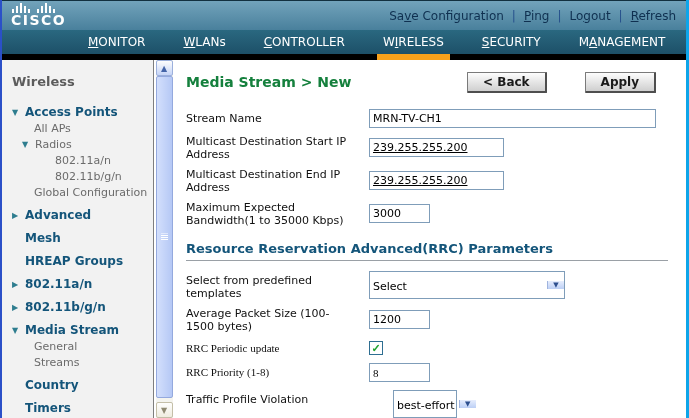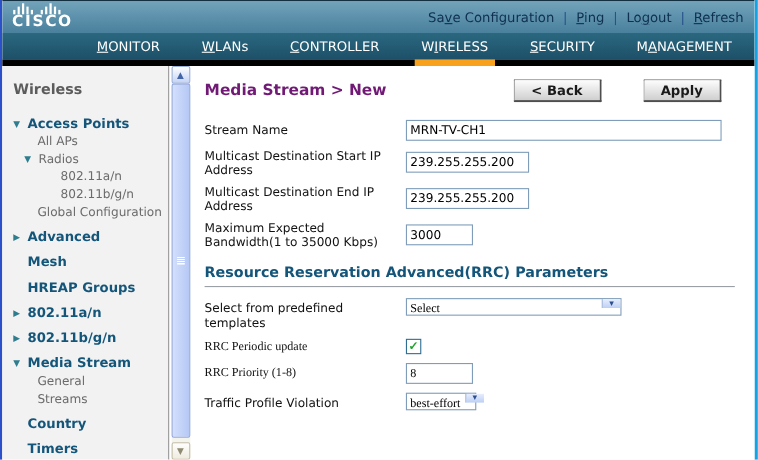--- a/index.html
+++ b/index.html
@@ -53,40 +53,40 @@
   .sb-thumb { height:322px; flex:none; background:linear-gradient(90deg,#d3dffc,#b5c8f5);
               border:1px solid #94a9de; border-radius:2px; position:relative; cursor:pointer; }
   .sb-thumb::after { content:""; position:absolute; left:4px; right:4px; top:50%; height:7px;
               transform:translateY(-50%);
               background:repeating-linear-gradient(#ffffff 0 1px, rgba(0,0,0,0) 1px 2px); }
   .sb-track { flex:1; }
 
   
   .main { flex:1; background:#fff; padding:12px 0 0 12px; overflow:hidden; }
   .main-header { display:flex; align-items:flex-start; margin-bottom:16px; }
-  .page-title { font-size:14px; font-weight:bold; color:#701a75; flex:1; padding-top:2px; }
+  .page-title { font-size:14px; font-weight:bold; color:#15803d; flex:1; padding-top:2px; }
   .btn { height:21px; padding:0 15px; font-size:12px; font-weight:bold; color:#1a1a1a;
          background:linear-gradient(#fdfdfd,#cfcfcf); border:1px solid #7a7a7a;
          border-right:2px solid #4e4e4e; border-bottom:2px solid #4e4e4e;
          border-radius:1px; cursor:pointer; font-family:inherit; }
   .btn-back { margin-left:auto; margin-right:38px; }
   .btn-apply { margin-right:30px; }
 
   .frm-row { display:flex; align-items:flex-start; margin-bottom:4px; }
   .frm-row > label { width:183px; flex:none; padding-right:22px; font-size:11px;
                      color:#111; line-height:13px; padding-top:3px; }
   .ti { height:19px; border:1px solid #7f9db9; font-size:11px; font-family:inherit;
         padding:0 3px; color:#000; background:#fff; }
-  .w-wide { width:287px; } .w-ip { width:112px; } .w-sm { width:61px; }
+  .w-wide { width:287px; } .w-ip { width:135px;text-decoration:underline; } .w-sm { width:61px; }
 
   .section-title { margin-top:14px; font-size:13px; font-weight:bold; color:#14557a; }
   .section-rule { border-bottom:1px solid #9aa0a6; margin:4px 18px 10px 0; }
 
-  .select { display:inline-flex; height:16px; border:1px solid #7f9db9; background:#fff;
-            align-items:flex-start; cursor:pointer;font-family:Liberation Serif, serif; }
+  .select { display:inline-flex; height:28px; border:1px solid #7f9db9; background:#fff;
+            align-items:center; cursor:pointer; }
   .sel-value { font-size:11px; color:#000; padding:3px 4px 0 3px; flex:1; white-space:nowrap; }
   .sel-arrow { width:17px; flex:none; background:linear-gradient(#e7eefd,#bccff5);
                border-left:1px solid #a0b4de; color:#2d4f8e; font-size:7px;
                display:flex; align-items:center; justify-content:center; }
   .w-sel-lg { width:196px; } .w-sel-sm { width:64px; }
 
   .checkbox { width:14px; height:14px; border:1px solid #2e6e91; background:#fff;
               display:inline-flex; align-items:center; justify-content:center;
               margin-top:2px; cursor:pointer; }
   .checkbox .check { color:#1fa32e; font-size:11px; font-weight:bold; line-height:1; }
@@ -267,34 +267,38 @@
       <div class="section-rule"></div>
 
       <div class="frm-row">
         <label>Select from predefined templates</label>
         <div class="select w-sel-lg">
           <span class="sel-value">Select</span>
           <span class="sel-arrow">▼</span>
         </div>
       </div>
 
+      <div class="frm-row">
+        <label>Average Packet Size (100-1500 bytes)</label>
+        <input class="ti w-sm mt6" type="text" value="1200" style="">
+      </div>
 
       <div class="frm-row mb8" style="margin-top:6px;">
         <label>RRC Periodic update</label>
         <span class="checkbox">
           <span class="check">✓</span>
         </span>
       </div>
 
       <div class="frm-row mb8">
         <label>RRC Priority (1-8)</label>
         <input class="ti w-sm" type="text" value="8" style="">
       </div>
 
-      <div class="frm-row" style="margin-top:2px;">
+      <div class="frm-row" style="margin-top:2px;gap:24px;">
         <label>Traffic Profile Violation</label>
         <div class="select w-sel-sm">
           <span class="sel-value">best-effort</span>
           <span class="sel-arrow">▼</span>
         </div>
       </div>
 
     </div>
   </div>
 </div>

